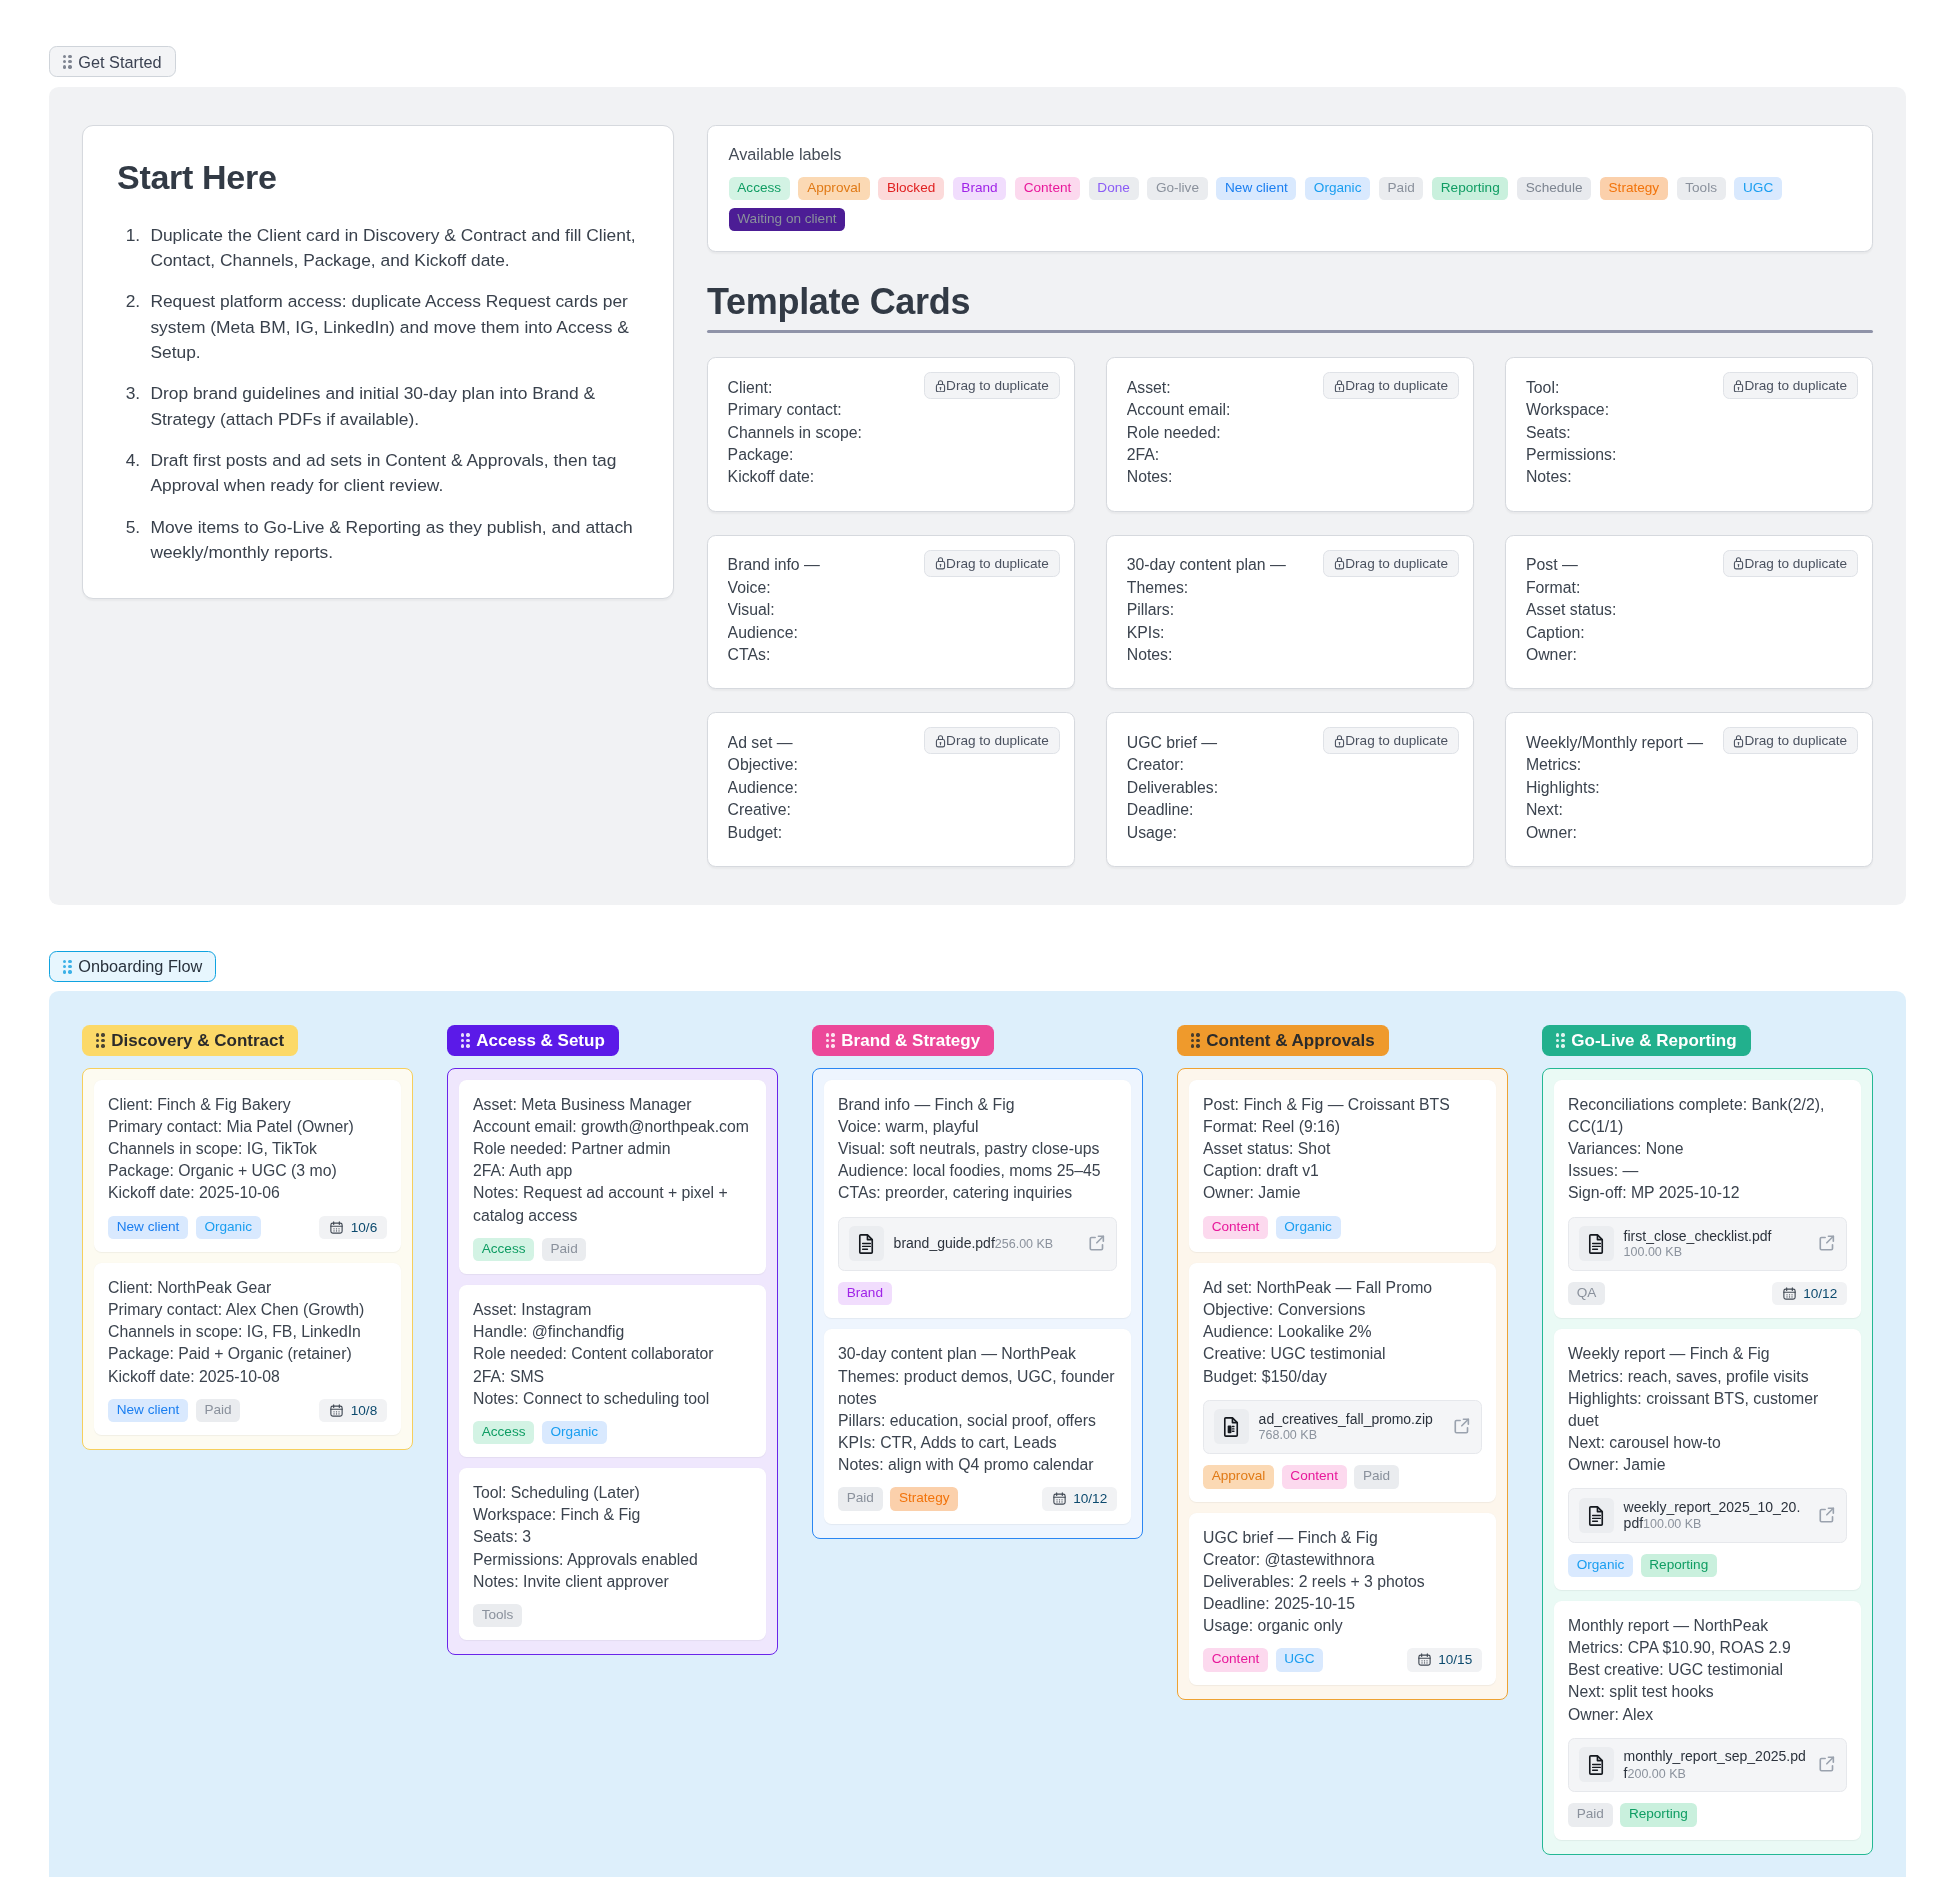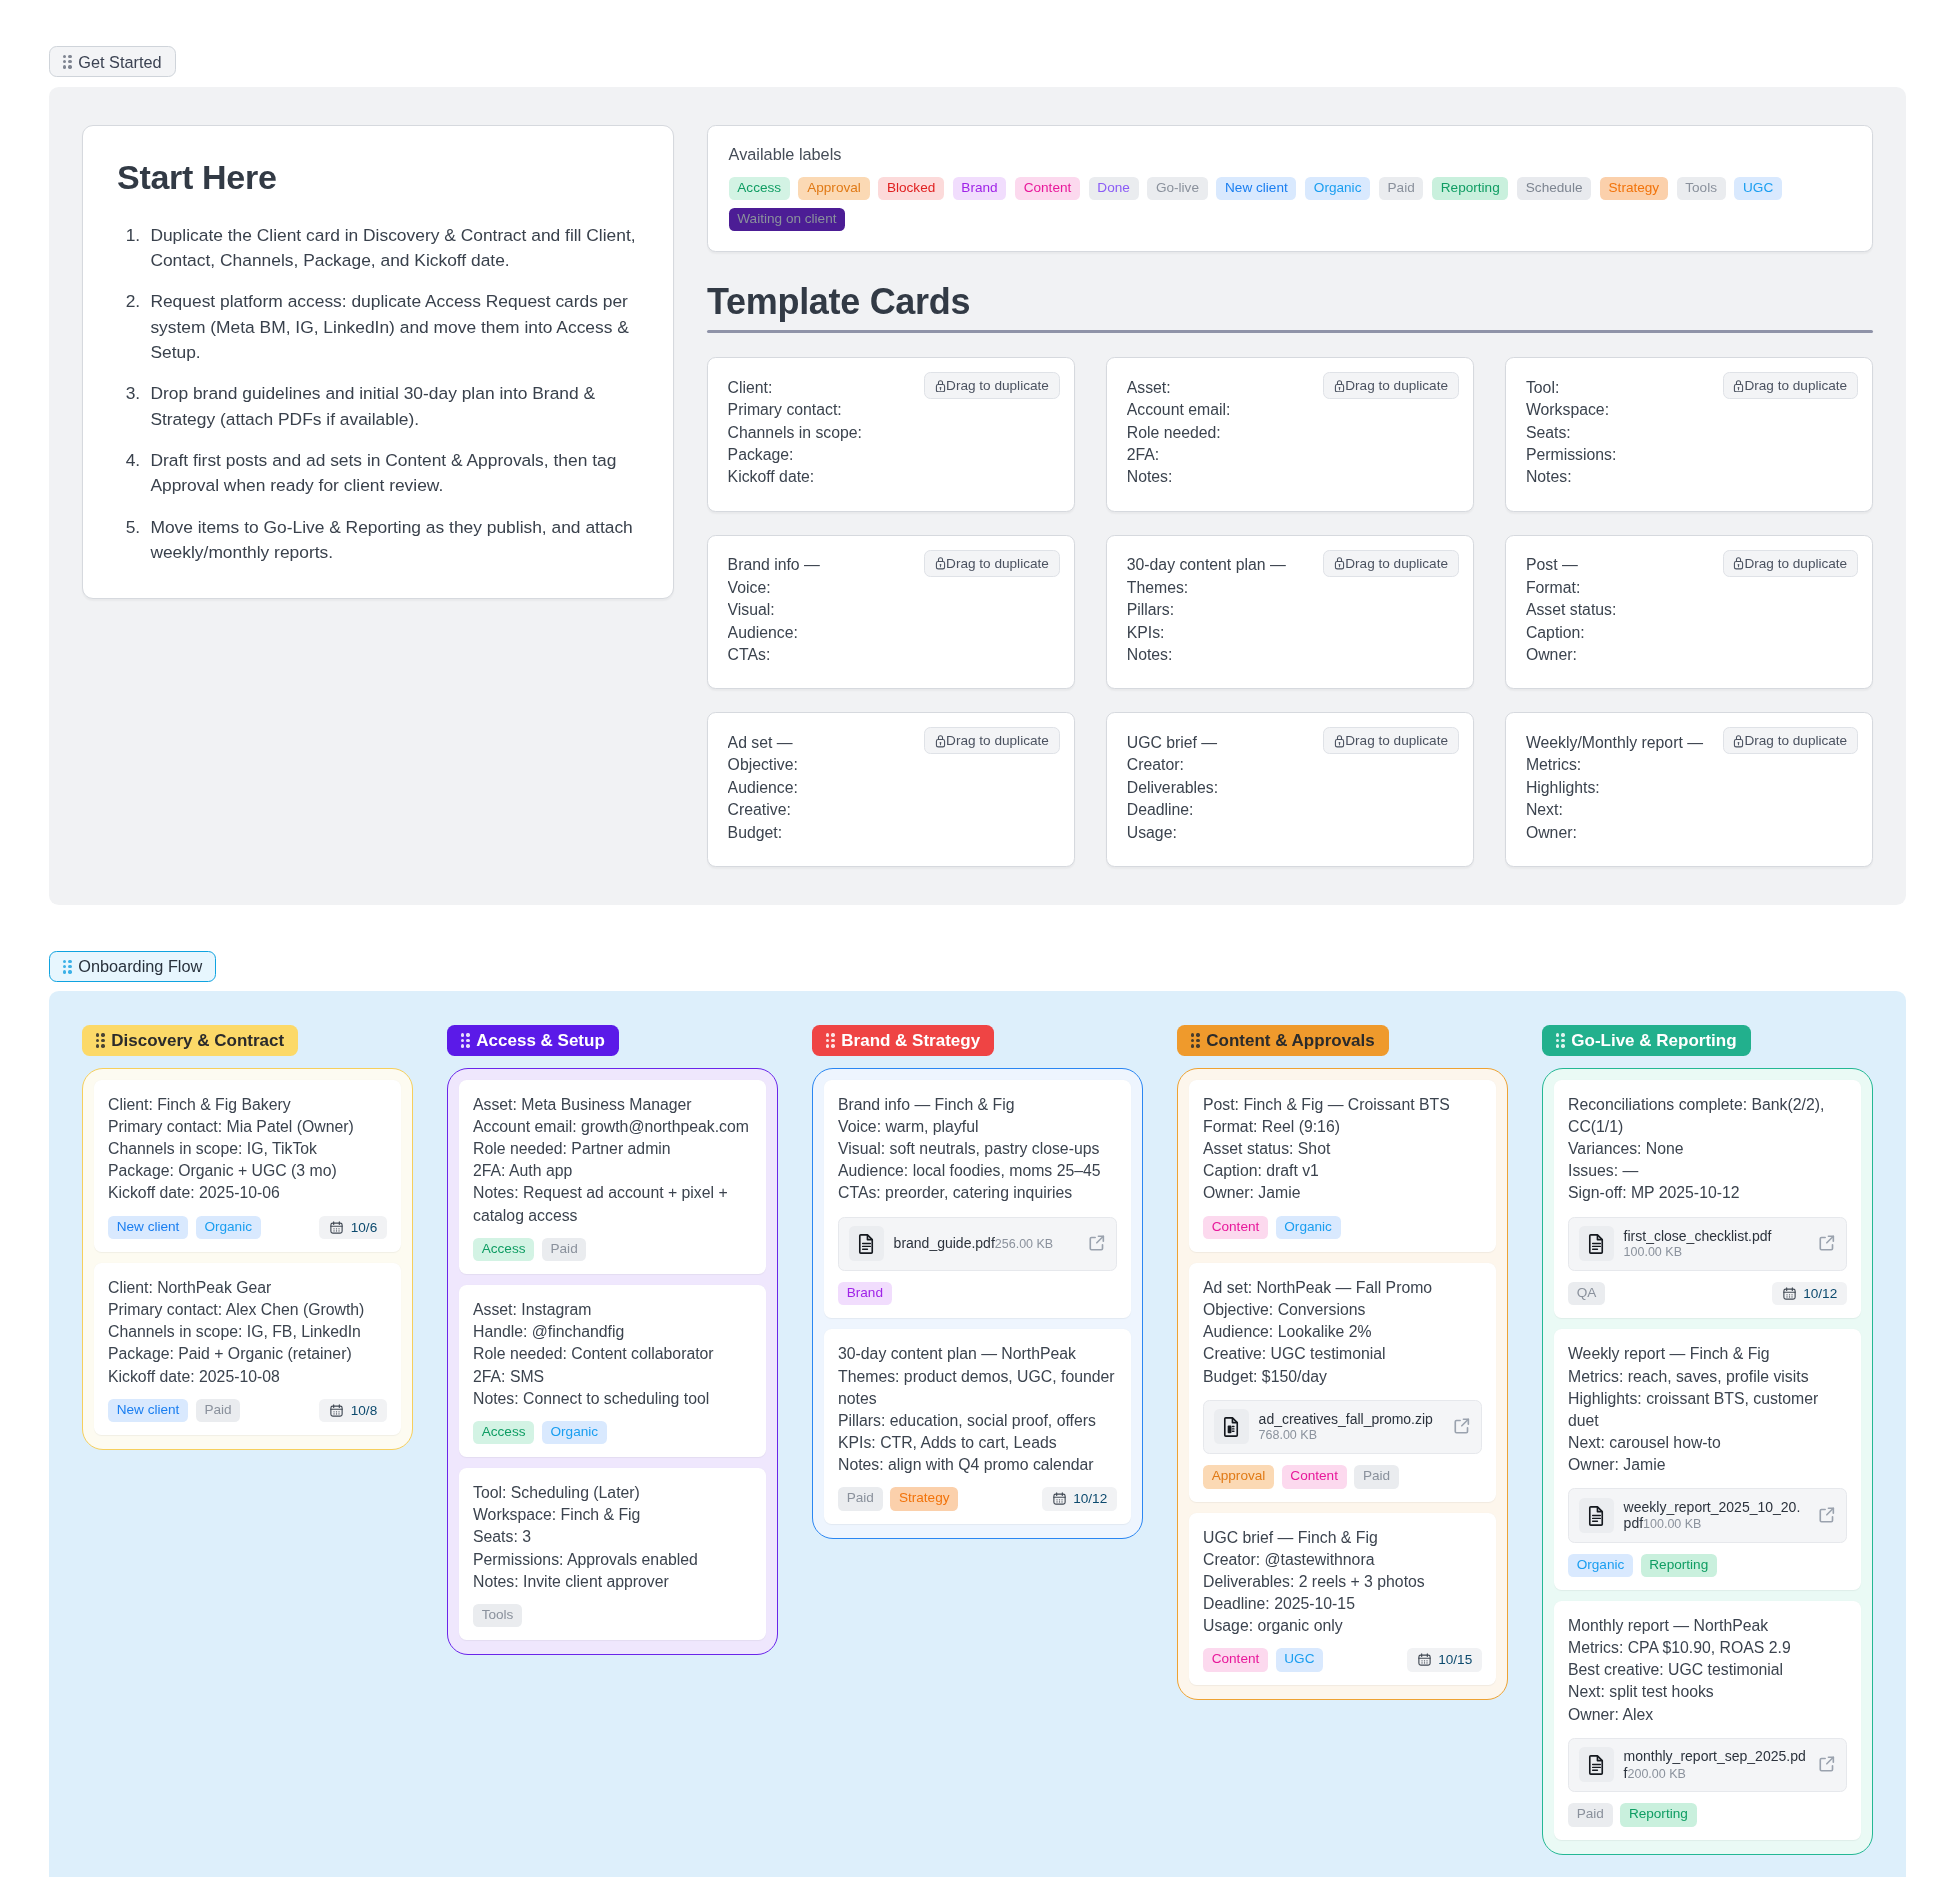--- a/index.html
+++ b/index.html
@@ -167,21 +167,21 @@
     font-weight: 700;
     border-radius: 7.6px;
     padding: 7px 14px;
     line-height: 1;
     margin-bottom: 12px;
   }
   .col-head .grip i { background: currentColor; }
 
   .col-body {
     border: 1.6px solid;
-    border-radius: 21px;
+    border-radius: 8px;
     padding: 11px 11px 14px 11px;
   }
   .card {
     background: #fff;
     border-radius: 7.6px;
     padding: 14px 14px 13px 14px;
     margin-bottom: 11px;
     box-shadow: 0 0.5px 1.1px rgba(0,0,0,.05);
   }
   .card:last-child { margin-bottom: 0; }
@@ -557,21 +557,21 @@
           <div class="line">Tool: Scheduling (Later)</div>
           <div class="line">Workspace: Finch &amp; Fig</div>
           <div class="line">Seats: 3</div>
           <div class="line">Permissions: Approvals enabled</div>
           <div class="line">Notes: Invite client approver</div>
           <div class="card-foot">
             <span class="chip" style="background:#eaecef;color:#8a919c">Tools</span>
           </div>
         </div>
       </div></div>
-    <div class="col"><div class="col-head" style="background:#ef4444;color:#ffffff">
+    <div class="col"><div class="col-head" style="background:#ec4899;color:#ffffff">
         <span class="grip">
           <i></i>
           <i></i>
           <i></i>
           <i></i>
           <i></i>
           <i></i>
         </span>
         <span>Brand &amp; Strategy</span>
       </div><div class="col-body" style="background:#eef5fe;border-color:#2a86f2">

